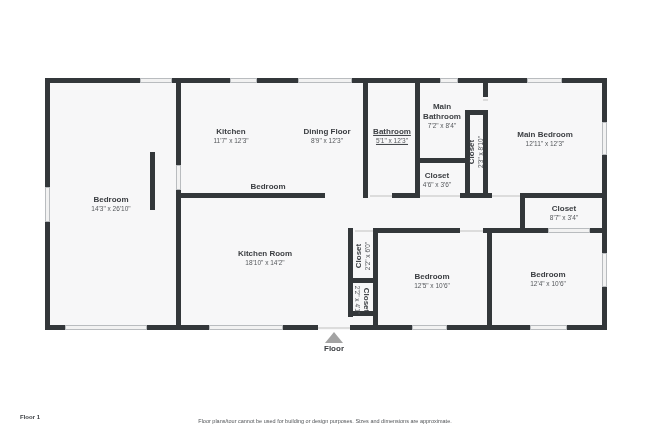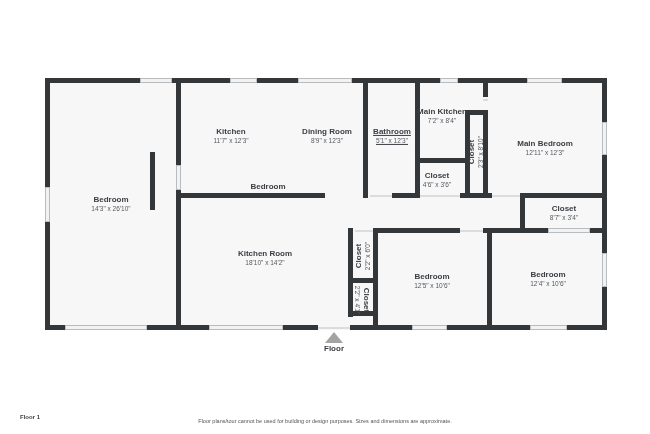--- a/index.html
+++ b/index.html
@@ -111,32 +111,32 @@
   <div id="labels-layer">
       <div class="room-label" style="left: 111px; top: 204px;">
         <div class="rname">Bedroom</div>
         <div class="rdims">14'3" x 26'10"</div>
       </div>
       <div class="room-label" style="left: 231px; top: 136px; text-align: center;">
         <div class="rname">Kitchen</div>
         <div class="rdims">11'7" x 12'3"</div>
       </div>
       <div class="room-label" style="left: 327px; top: 136px;">
-        <div class="rname">Dining Room</div>
+        <div class="rname">Dining Floor</div>
         <div class="rdims">8'9" x 12'3"</div>
       </div>
       <div class="room-label" style="left: 392px; top: 136px; text-decoration: underline;">
         <div class="rname">Bathroom</div>
         <div class="rdims">5'1" x 12'3"</div>
       </div>
       <div class="room-label wrap" style="left: 442px; top: 116px;">
-        <div class="rname">Main Kitchen</div>
+        <div class="rname">Main Bathroom</div>
         <div class="rdims">7'2" x 8'4"</div>
       </div>
-      <div class="room-label" style="left: 545px; top: 148px;">
+      <div class="room-label" style="left: 545px; top: 139px;">
         <div class="rname">Main Bedroom</div>
         <div class="rdims">12'11" x 12'3"</div>
       </div>
       <div class="room-label" style="left: 476px; top: 152px; transform: translate(-50%, -50%) rotate(-90deg);">
         <div class="rname">Closet</div>
         <div class="rdims">2'3" x 8'10"</div>
       </div>
       <div class="room-label" style="left: 437px; top: 180px;">
         <div class="rname">Closet</div>
         <div class="rdims">4'6" x 3'6"</div>

